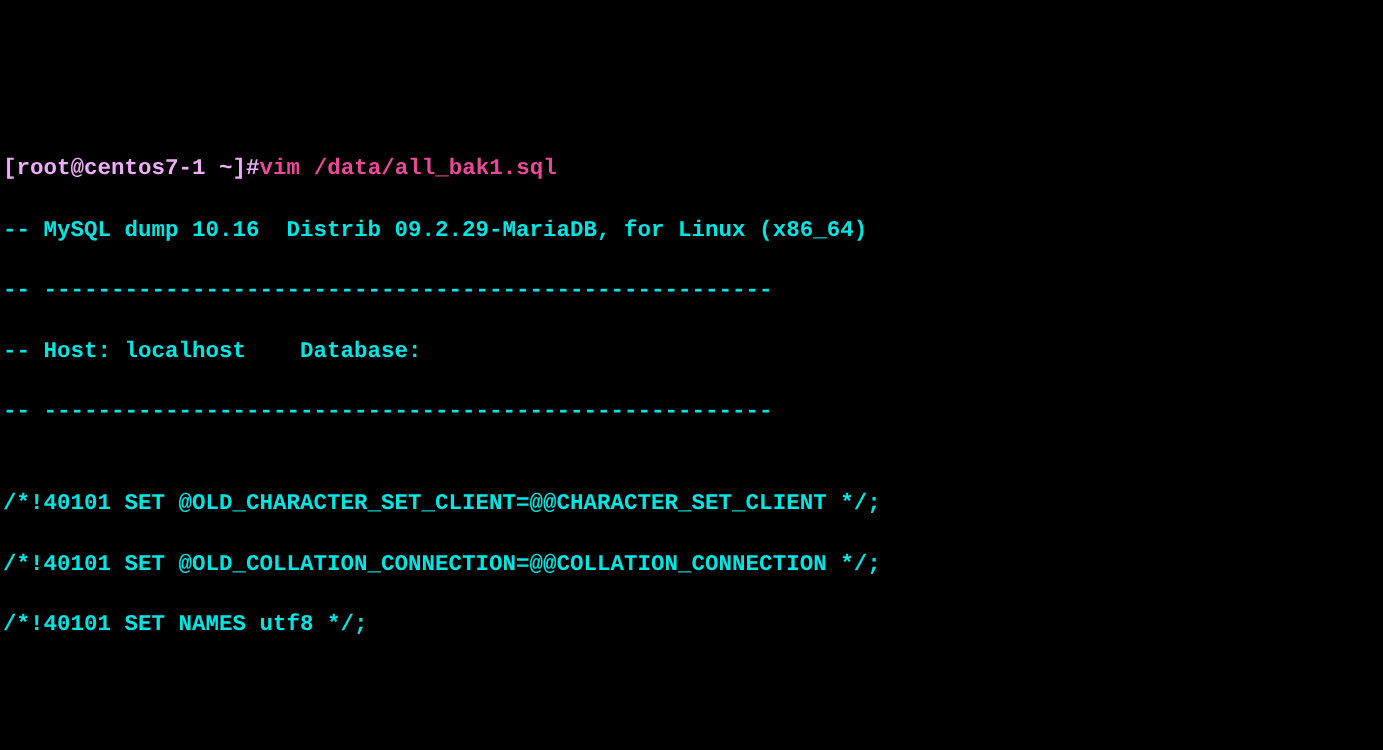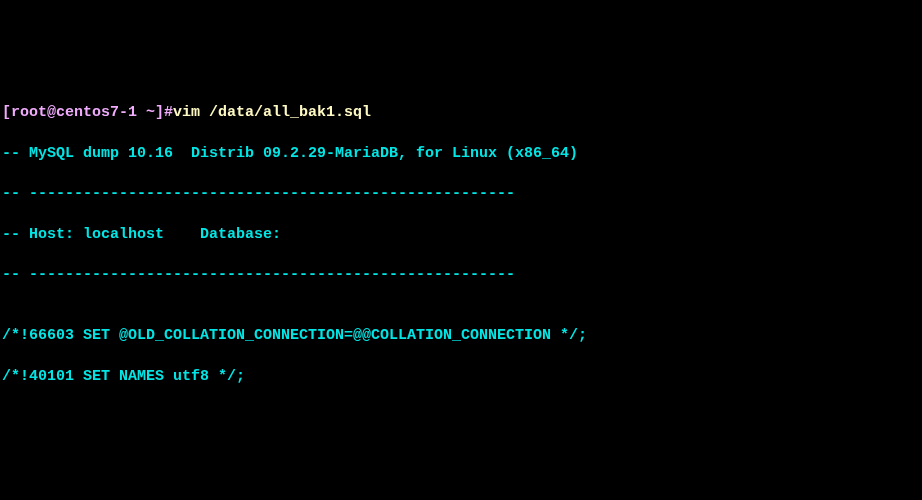--- a/index.html
+++ b/index.html
@@ -16,42 +16,43 @@
       padding: 2px;
       white-space: pre;
       width: 922px;
       height: 500px;
       overflow: hidden;
     }
     .prompt-user {
       color: #f0abfc;
     }
     .prompt-white {
-      color: #fef9c3;
+      color: #ec4899;
     }
     .cyan {
       color: #00e5e5;
     }
     .line {
       display: block;
     }
   </style>
 </head>
 <body>
 
 
 
 <div>
 <span class="line"><span class="prompt-user">[root@centos7-1</span><span class="prompt-white"> </span><span class="prompt-user">~</span><span class="prompt-user">]#</span><span class="prompt-white">vim /data/all_bak1.sql</span></span>
 <span class="line cyan">-- MySQL dump 10.16  Distrib 09.2.29-MariaDB, for Linux (x86_64)</span>
 <span class="line cyan">-- ------------------------------------------------------</span>
 <span class="line cyan">-- Host: localhost    Database:</span>
 <span class="line cyan">-- ------------------------------------------------------</span>
 <span class="line cyan"></span>
-<span class="line cyan">/*!66603 SET @OLD_COLLATION_CONNECTION=@@COLLATION_CONNECTION */;</span>
+<span class="line cyan">/*!40101 SET @OLD_CHARACTER_SET_CLIENT=@@CHARACTER_SET_CLIENT */;</span>
+<span class="line cyan">/*!40101 SET @OLD_COLLATION_CONNECTION=@@COLLATION_CONNECTION */;</span>
 <span class="line cyan">/*!40101 SET NAMES utf8 */;</span>
 
 
 
 
 
 
 <span class="line cyan"></span>
 
 

